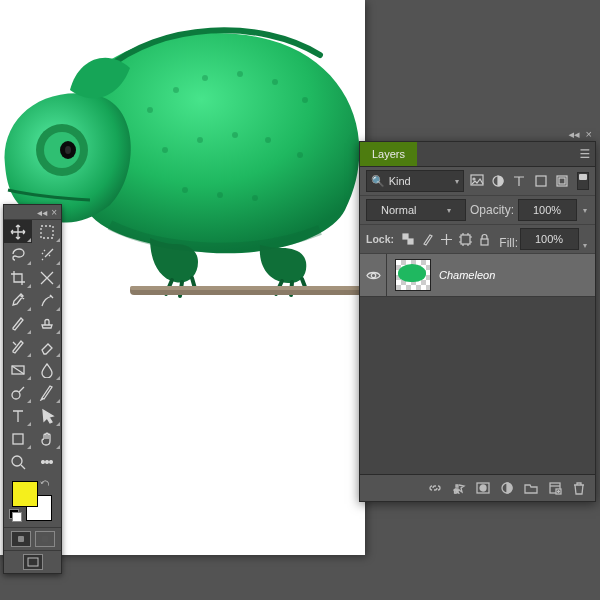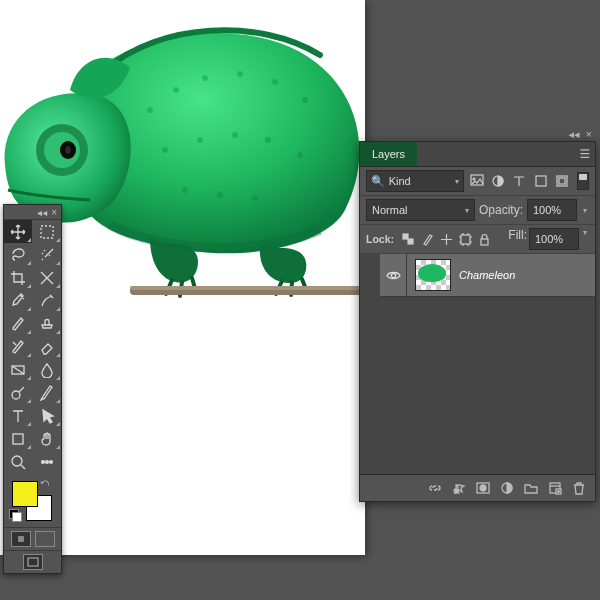--- a/index.html
+++ b/index.html
@@ -136,21 +136,21 @@
   background:#454545;
 }
 .panel-tabs .tab {
   padding:0 12px;
   display:flex;
   align-items:center;
   font-size:11px;
   color:#bbb;
   cursor:pointer;
 }
-.panel-tabs .tab.active { background:#14532d; color:#e8e8e8;}
+.panel-tabs .tab.active { background:#4d7c0f; color:#e8e8e8;}
 .panel-tabs .spacer { flex:1; }
 .panel-tabs .menu { width:20px; display:flex; align-items:center; justify-content:center; cursor:pointer; font-size:12px; color:#bbb;}
 
 .panel-row {
   display:flex;
   align-items:center;
   gap:4px;
   padding:3px 6px;
   border-bottom:1px solid #424242;
 }
@@ -174,51 +174,51 @@
 .filter-icons .fi svg { width:14px; height:14px; stroke:#ccc; fill:none; stroke-width:1.2;}
 .filter-toggle { width:10px; height:16px; background:#3a3a3a; border:1px solid #2a2a2a; margin-left:2px; position:relative; cursor:pointer;}
 .filter-toggle::before { content:""; position:absolute; left:1px; right:1px; top:1px; height:6px; background:#ccc; border-radius:1px;}
 
 .dd {
   height:20px;
   background:#3a3a3a;
   border:1px solid #2a2a2a;
   display:flex;
   align-items:center;
-  padding:0 5px;
+  padding:0 14px;
   font-size:11px;
   color:#ddd;
   cursor:pointer;
 }
 .dd .caret { margin-left:auto; font-size:8px; color:#aaa;}
 .blend-dd { flex:1; }
 .op-label { font-size:12px; color:#ccc; }
 .op-val {
   width:40px;
   text-align:right;
   padding-right:3px;
 }
 .op-caret { font-size:8px; color:#aaa; padding:0 2px; cursor:pointer;}
 
 .lock-row { font-size:10.5px; }
 .lock-row .lk-label { margin-right:2px;font-weight:bold;}
 .lock-icons { display:flex; gap:3px; }
 .lock-icons .lk { width:16px; height:16px; display:flex; align-items:center; justify-content:center; cursor:pointer;}
 .lock-icons .lk svg { width:13px; height:13px; stroke:#ccc; fill:none; stroke-width:1.2;}
-.lock-row .fill-group { margin-left:auto; display:flex; align-items:flex-start; gap:2px;}
+.lock-row .fill-group { margin-left:auto; display:flex; align-items:flex-end; gap:2px;}
 
 .layers-list { background:#454545; min-height:220px; }
 .layer {
   display:flex;
   align-items:center;
   height:42px;
   border-bottom:1px solid #3a3a3a;
   padding-right:6px;
 }
-.layer.selected { background:#6a6a6a;margin-left:20px; }
+.layer.selected { background:#6a6a6a; }
 .vis-col {
   width:26px;
   height:100%;
   display:flex;
   align-items:center;
   justify-content:center;
   border-right:1px solid #3a3a3a;
   cursor:pointer;
 }
 .vis-col svg { width:15px; height:15px; stroke:#ddd; fill:none; stroke-width:1.3;}

